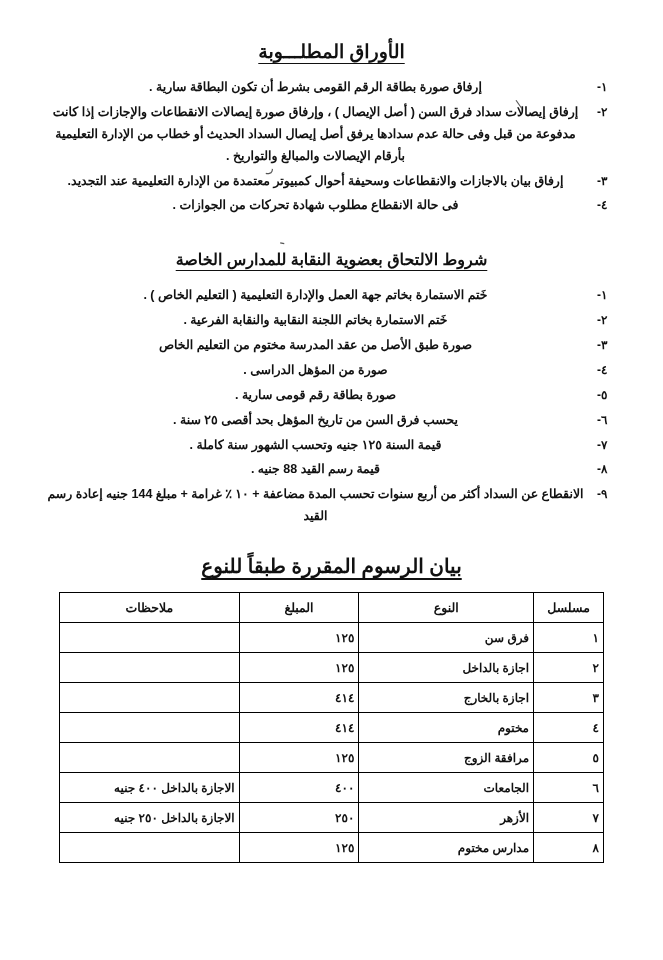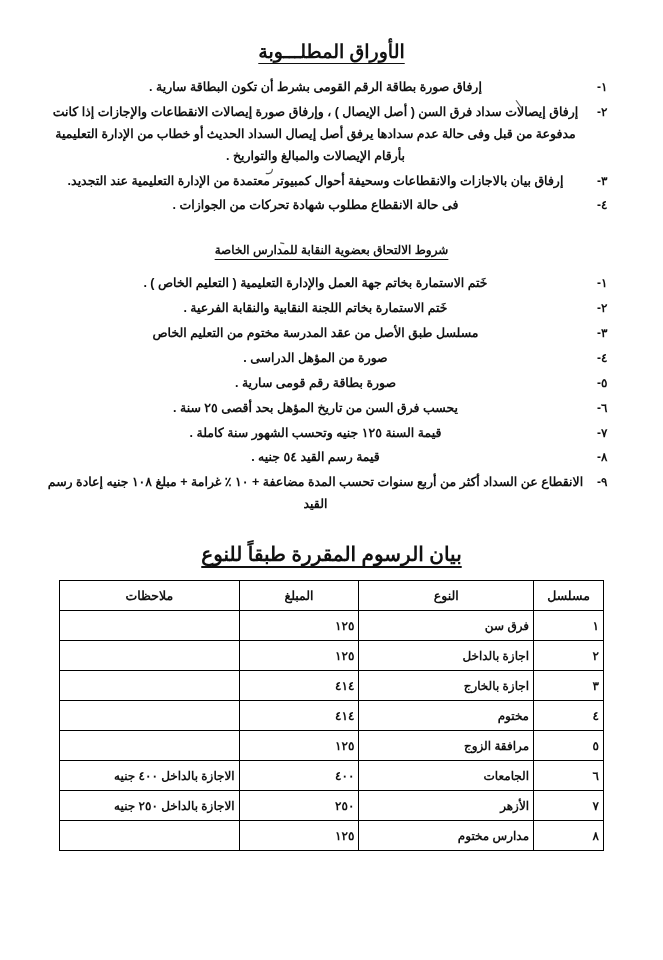--- a/index.html
+++ b/index.html
@@ -26,22 +26,22 @@
   h1.section-title {
     font-size: 19px;
     font-weight: bold;
     text-align: center;
     margin: 6px 0 14px 0;
     text-decoration: underline;
     text-underline-offset: 5px;
     letter-spacing: 0.5px;
   }
   h1.section-title.big {
-    font-size: 12px;
-    margin-top: 26px;
+    font-size: 16px;
+    margin-top: 33px;
     margin-bottom: 16px;
   }
   h1.section-title.table-title {
     font-size: 20px;
     margin-top: 26px;
     margin-bottom: 14px;
     text-align: center;
   }
 
   ol.num-list {
@@ -137,45 +137,45 @@
     <li>
       <span class="idx">١-</span>
       <span class="txt">خَتم الاستمارة بخاتم جهة العمل والإدارة التعليمية ( التعليم الخاص ) .</span>
     </li>
     <li>
       <span class="idx">٢-</span>
       <span class="txt">خَتم الاستمارة بخاتم اللجنة النقابية والنقابة الفرعية .</span>
     </li>
     <li>
       <span class="idx">٣-</span>
-      <span class="txt">مسلسل طبق الأصل من عقد المدرسة مختوم من التعليم الخاص</span>
+      <span class="txt">صورة طبق الأصل من عقد المدرسة مختوم من التعليم الخاص</span>
     </li>
     <li>
       <span class="idx">٤-</span>
       <span class="txt">صورة من المؤهل الدراسى .</span>
     </li>
     <li>
       <span class="idx">٥-</span>
       <span class="txt">صورة بطاقة رقم قومى سارية .</span>
     </li>
     <li>
       <span class="idx">٦-</span>
       <span class="txt">يحسب فرق السن من تاريخ المؤهل بحد أقصى ٢٥ سنة .</span>
     </li>
     <li>
       <span class="idx">٧-</span>
       <span class="txt">قيمة السنة ١٢٥ جنيه وتحسب الشهور سنة كاملة .</span>
     </li>
     <li>
       <span class="idx">٨-</span>
-      <span class="txt">قيمة رسم القيد ٥٤ جنيه .</span>
+      <span class="txt">قيمة رسم القيد 88 جنيه .</span>
     </li>
     <li>
       <span class="idx">٩-</span>
-      <span class="txt">الانقطاع عن السداد أكثر من أربع سنوات تحسب المدة مضاعفة + ١٠ ٪ غرامة + مبلغ ١٠٨ جنيه إعادة رسم القيد</span>
+      <span class="txt">الانقطاع عن السداد أكثر من أربع سنوات تحسب المدة مضاعفة + ١٠ ٪ غرامة + مبلغ 144 جنيه إعادة رسم القيد</span>
     </li>
   </ol>
 
   <h1 class="section-title table-title">بيان الرسوم المقررة طبقاً للنوع</h1>
 
   <table class="fees">
     <colgroup>
       <col class="c-serial">
       <col class="c-type">
       <col class="c-amount">

